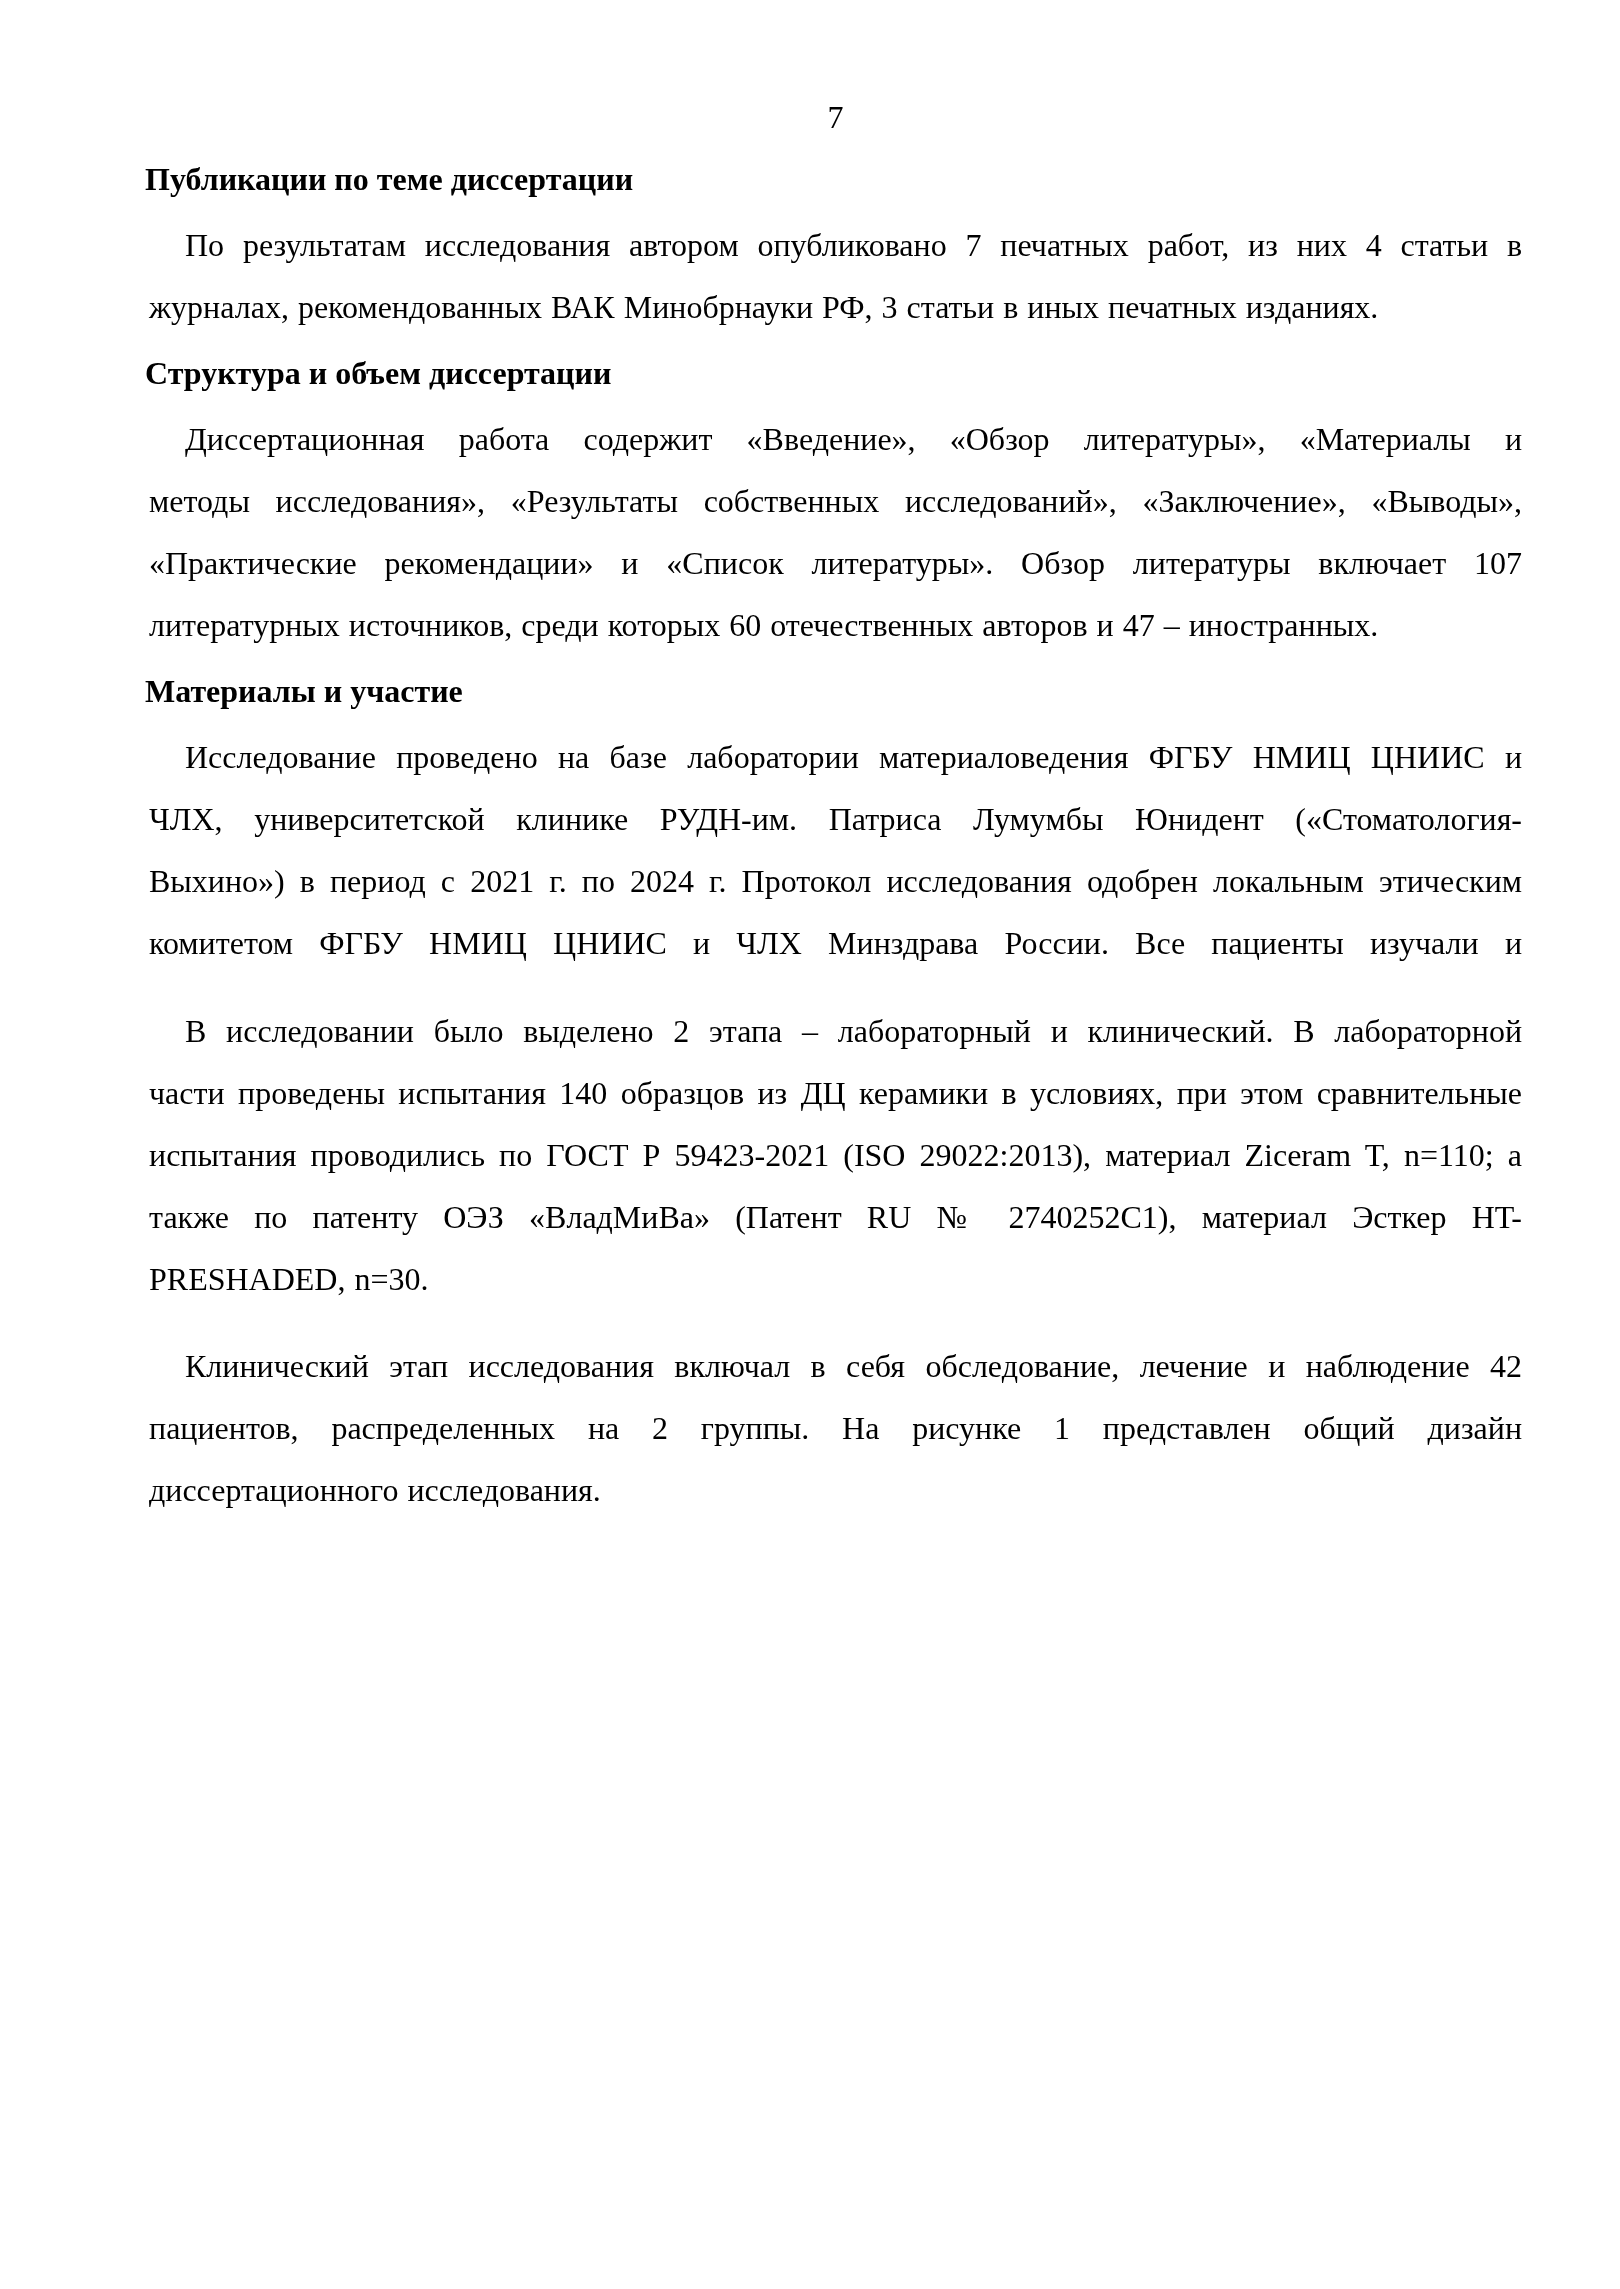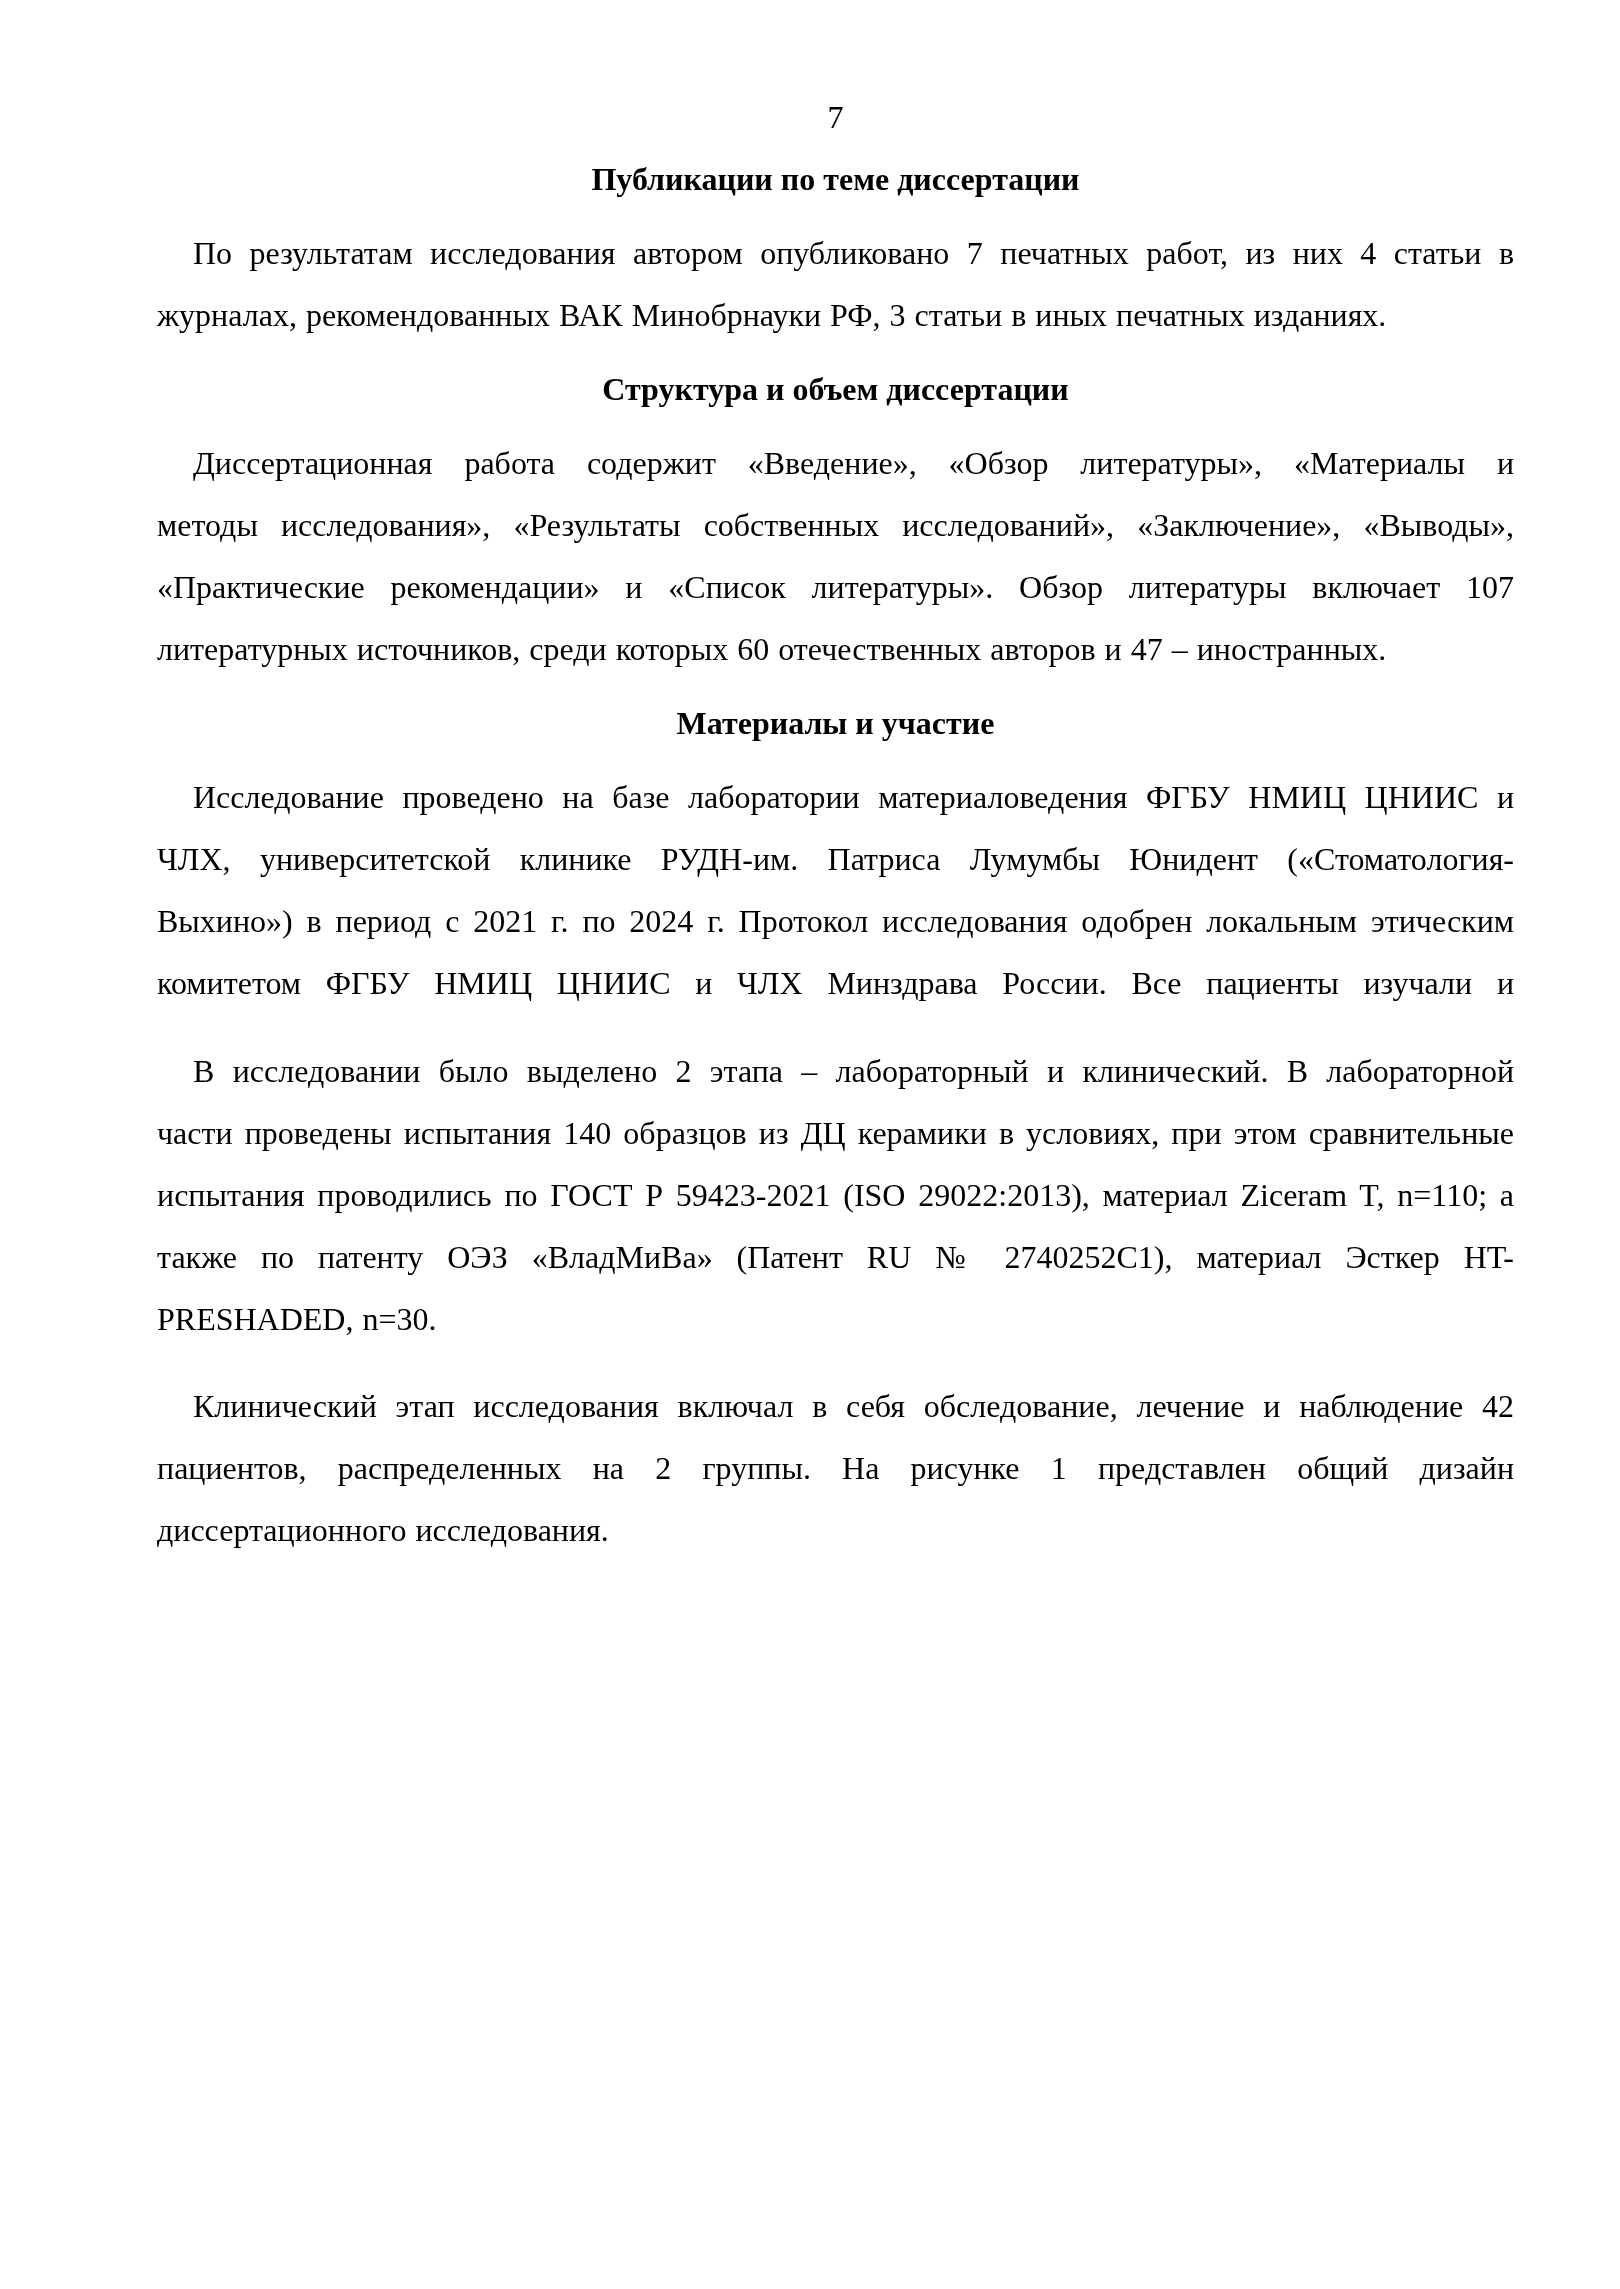--- a/index.html
+++ b/index.html
@@ -18,25 +18,25 @@
     box-sizing: border-box;
     padding: 86px 94px 0 145px;
     overflow: hidden;
   }
   .page-number {
     text-align: center;
     line-height: 62px;
   }
   .heading {
     font-weight: bold;
-    text-align: center;
+    text-align: left;
     line-height: 62px;
     white-space: nowrap;
   }
-  .paragraph { margin: 12px; }
+  .paragraph { margin: 4px; }
   .paragraph.spaced { margin-top: 25.5px; }
   .line {
     line-height: 62px;
     text-align: justify;
     text-align-last: justify;
     word-spacing: 1px;
   }
   .line.last {
     text-align-last: left;
     font-family: Liberation Serif, serif;

